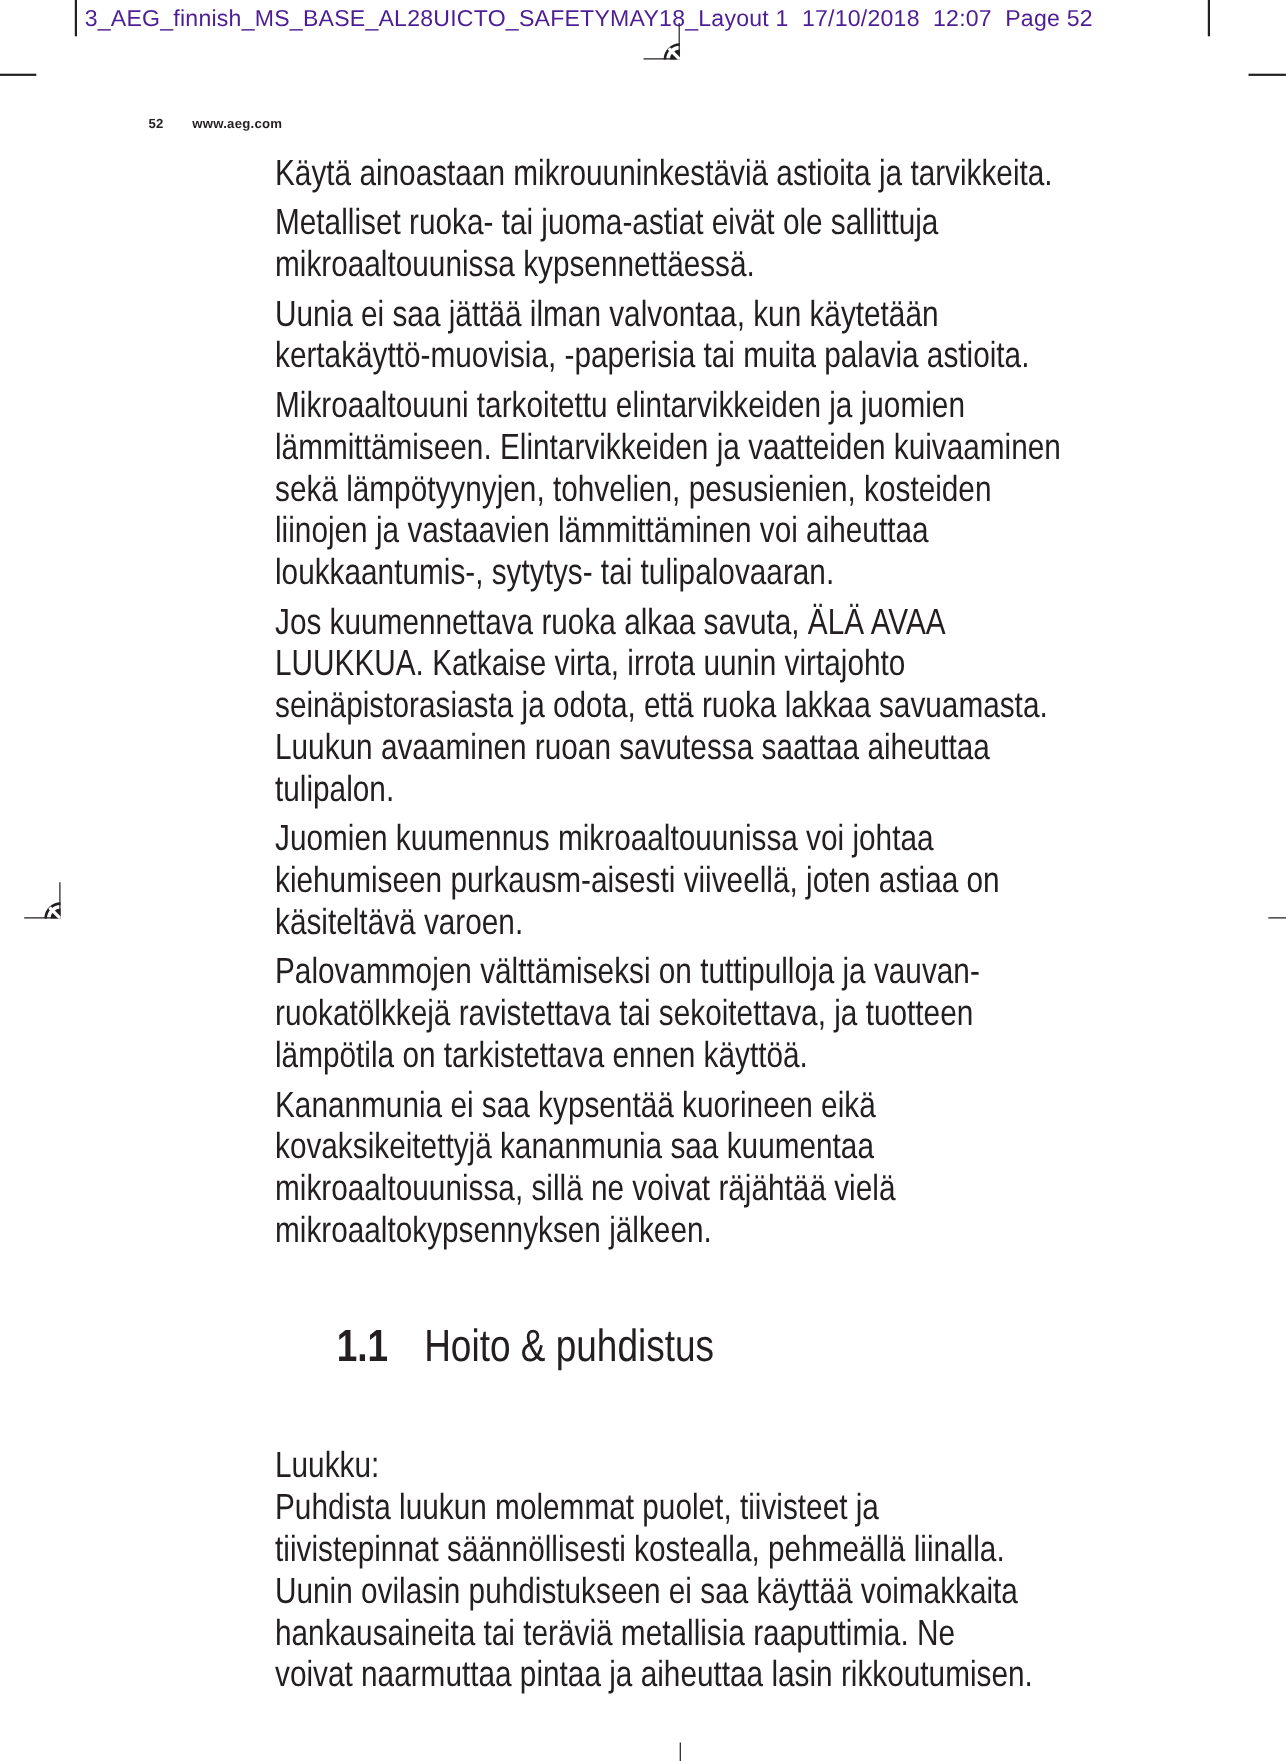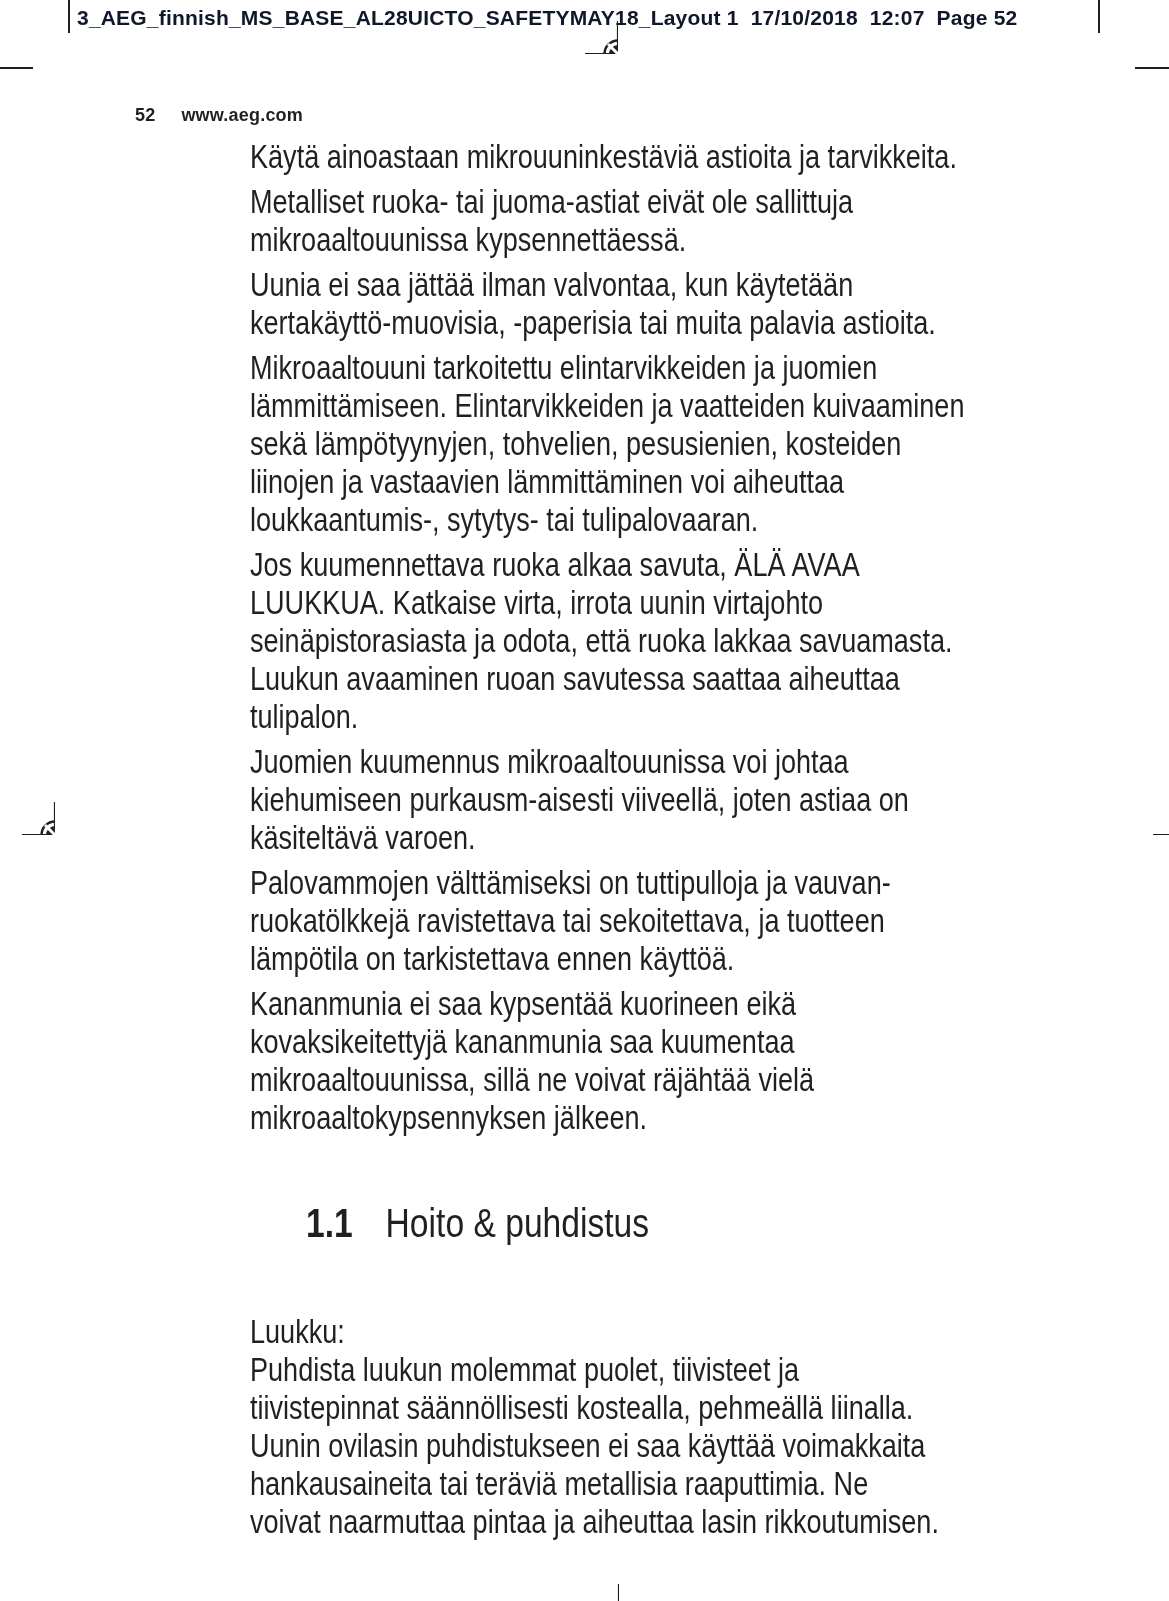--- a/index.html
+++ b/index.html
@@ -14,22 +14,21 @@
   }
 
   
   .slug {
     position: absolute;
     left: 77px;
     top: 6px;
     font-size: 21px;
     letter-spacing: 0.2px;
     white-space: pre;
-    color: #0f172a;
-    font-weight: bold;
+    color: #4c1d95;
   }
 
   
   .crop { position: absolute; background: #231f20; }
   .crop.tl-v { left: 68px;   top: 0;    width: 2px;  height: 33px; }
   .crop.tr-v { left: 1098px; top: 0;    width: 2px;  height: 33px; }
   .crop.l-h  { left: 0;      top: 67px; width: 33px; height: 2px;  }
   .crop.r-h  { left: 1135px; top: 67px; width: 34px; height: 2px;  }
 
   
@@ -39,21 +38,21 @@
   .regmark.pos-right  { left: 1114px; top: 763px;  }
   .regmark.pos-bottom { left: 547px;  top: 1545px; }
 
   
   .page-head {
     position: absolute;
     left: 135px;
     top: 105px;
     display: flex;
     gap: 26px;
-    font-size: 18px;
+    font-size: 12px;
     font-weight: bold;
     letter-spacing: 0.2px;
   }
 
   
   .column {
     position: absolute;
     left: 250px;
     top: 138px;
     width: 1120px;

